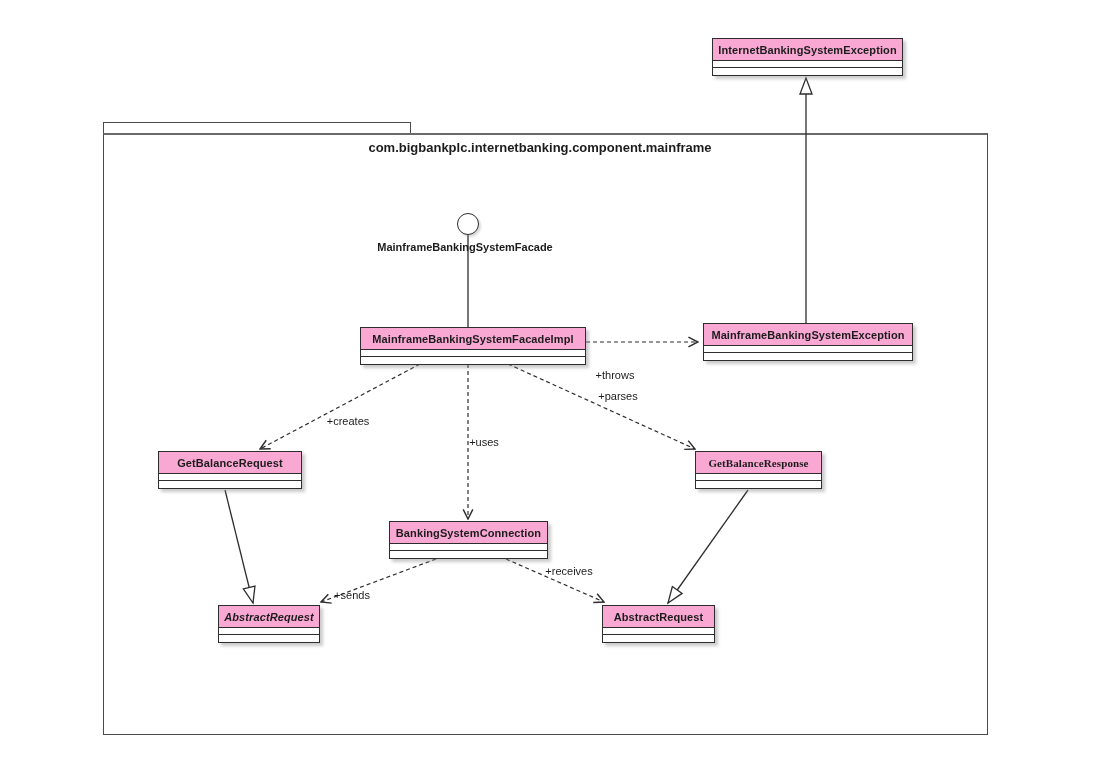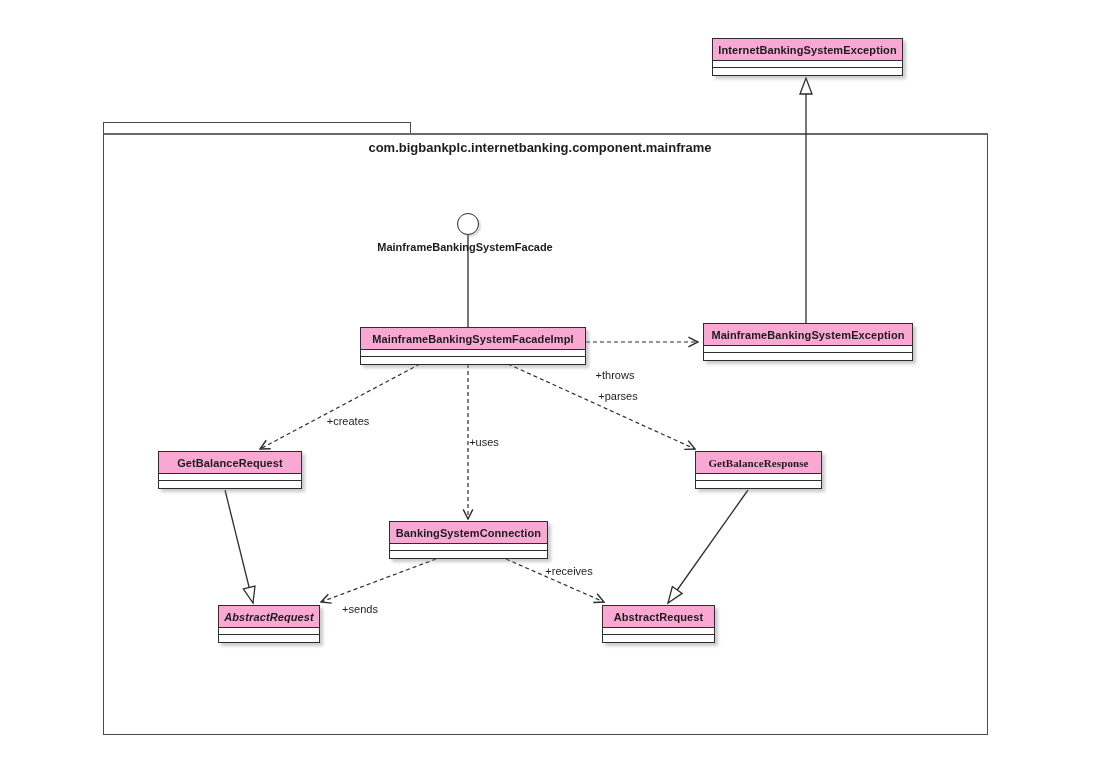--- a/index.html
+++ b/index.html
@@ -188,16 +188,16 @@
   <div class="uml-class" style="left:602px; top:605px; width:113px;">
     <div class="uml-name">AbstractRequest</div>
     <div class="uml-compartment mid"></div>
     <div class="uml-compartment"></div>
   </div>
 
   <div class="edge-label" style="left:615px; top:331px;margin-top:44px;">+throws</div>
   <div class="edge-label" style="left:348px; top:421px;">+creates</div>
   <div class="edge-label" style="left:484px; top:442px;">+uses</div>
   <div class="edge-label" style="left:618px; top:396px;">+parses</div>
-  <div class="edge-label" style="left:360px; top:595px;margin-top:14px;">+sends</div>
+  <div class="edge-label" style="left:352px; top:595px;">+sends</div>
   <div class="edge-label" style="left:569px; top:571px;">+receives</div>
 
 </div>
 
 </body></html>

